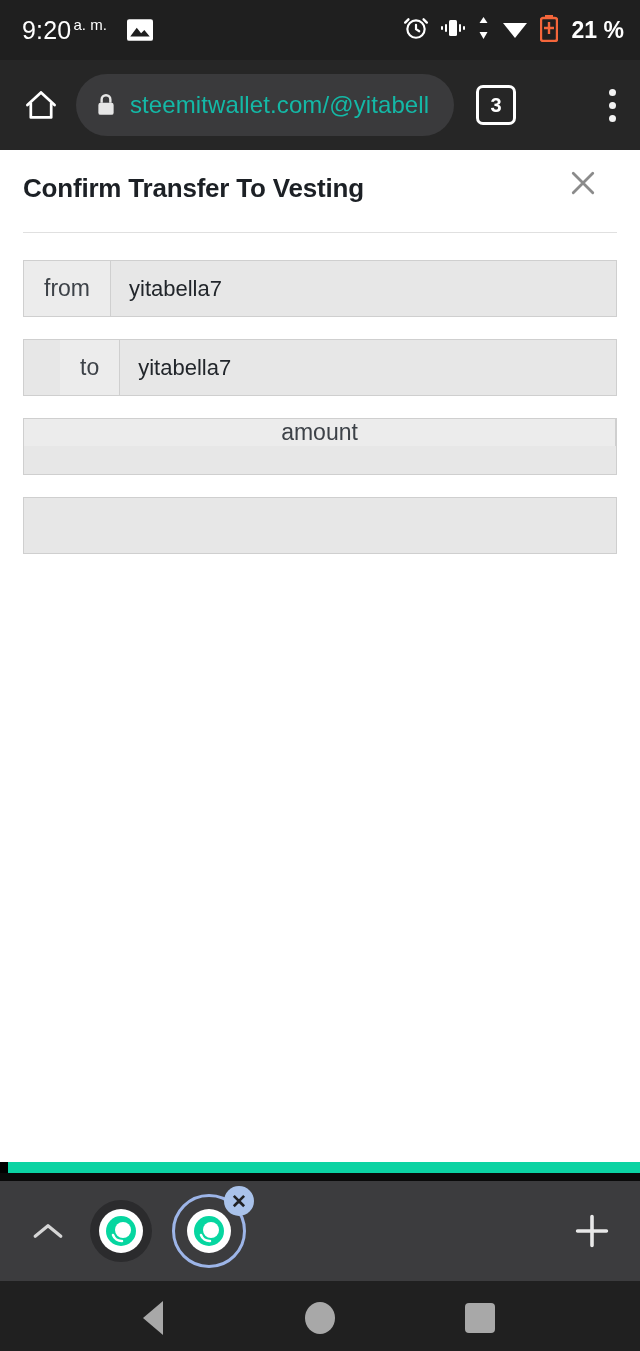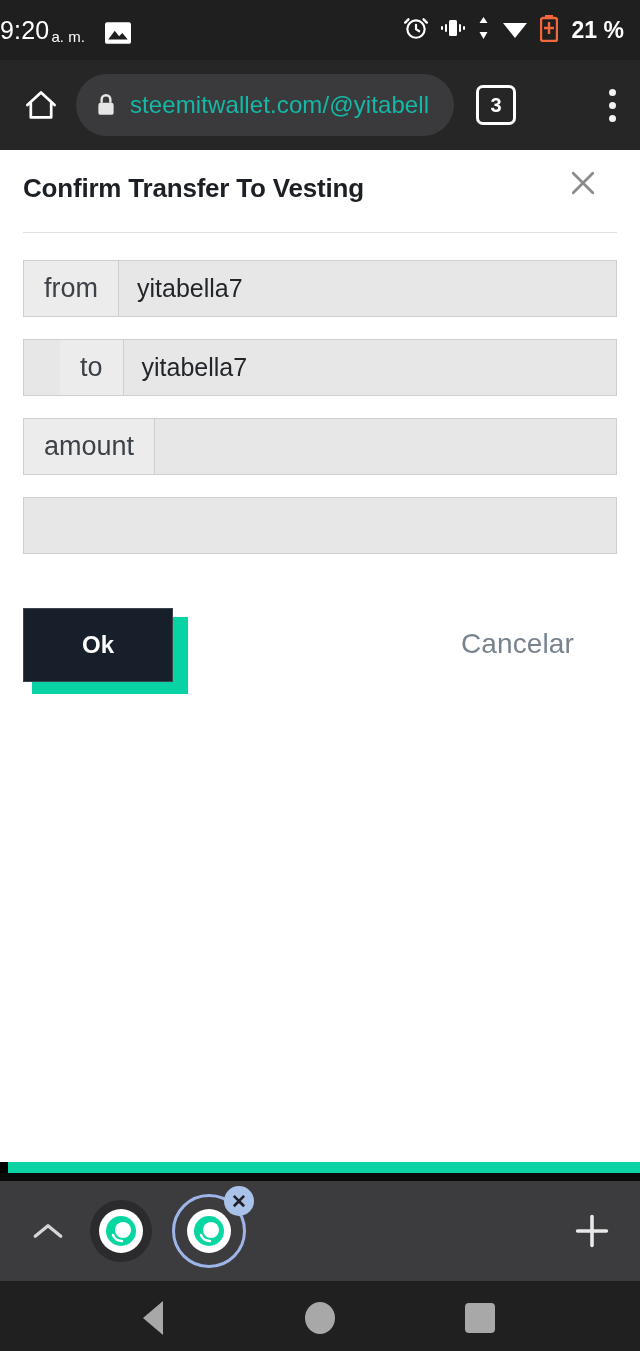--- a/index.html
+++ b/index.html
@@ -10,21 +10,21 @@
     overflow:hidden;
     position:relative;
   }
 
   
   .statusbar {
     position:absolute; left:0; top:0; width:640px; height:60px;
     background:#1f1f1f; color:#ffffff;
     display:flex; align-items:center;
   }
-  .sb-left { display:flex; align-items:flex-end; }
+  .sb-left { display:flex; align-items:flex-start; padding-left:22px; }
   .sb-time { font-size:25px; font-weight:500; letter-spacing:.2px; }
   .sb-ampm { font-size:15px; margin-left:2px; font-weight:400; }
   .sb-imgicon { margin-left:20px; position:relative; top:3px; }
   .sb-right {
     margin-left:auto; padding-right:16px;
     display:flex; align-items:center; gap:11px;
   }
   .sb-battpct { font-size:23px; font-weight:700; margin-left:3px; }
 
   
@@ -76,31 +76,31 @@
 
   .fields { position:absolute; left:23px; top:110px; width:600px; }
   .field-row {
     display:flex; align-items:stretch; margin-bottom:22px;
     border:1px solid #cfcfcf; background:#e7e7e7;
     height:57px;
   }
   .field-label {
     background:#ececec; border-right:1px solid #cfcfcf;
     display:flex; align-items:center; justify-content:center;
-    padding:0 20px; font-size:27px; color:#3d4248;
+    padding:0 20px; font-size:23px; color:#3d4248;
     flex:0 0 auto;
   }
   .field-value {
     flex:1 1 auto; display:flex; align-items:center;
-    padding:0 0 0 18px; font-size:25px; color:#22262b;
+    padding:0 0 0 18px; font-size:22px; color:#22262b;
     background:#e7e7e7; overflow:hidden; white-space:nowrap;
   }
   .row-from { width:594px; }
   .row-to   { width:594px;padding-left:36px; }
-  .row-amount { width:594px; }
+  .row-amount { width:594px;flex-direction:column; }
   .row-memo { width:594px; }
 
   
   .actions { position:absolute; left:0; top:448px; width:640px; height:100px; }
   .ok-wrap { position:absolute; left:23px; top:10px; width:165px; height:90px; }
   .ok-shadow {
     position:absolute; left:9px; top:9px; width:156px; height:77px;
     background:#09d3a5;
   }
   .ok-btn {
@@ -281,27 +281,20 @@
     <div class="field-row row-amount">
       <div class="field-label">amount</div>
     </div>
 
     <div class="field-row row-memo">
       <div class="field-value"></div>
     </div>
 
   </div>
 
-  <div class="actions">
-    <div class="ok-wrap">
-      <div class="ok-shadow"></div>
-      <div class="ok-btn">Ok</div>
-    </div>
-    <div class="cancel-link">Cancelar</div>
-  </div>
 
 </div>
 
 <div class="green-strip">
   <i></i>
 </div>
 <div class="black-gap"></div>
 
 <div class="tabstrip">
   <div class="chev-up">

